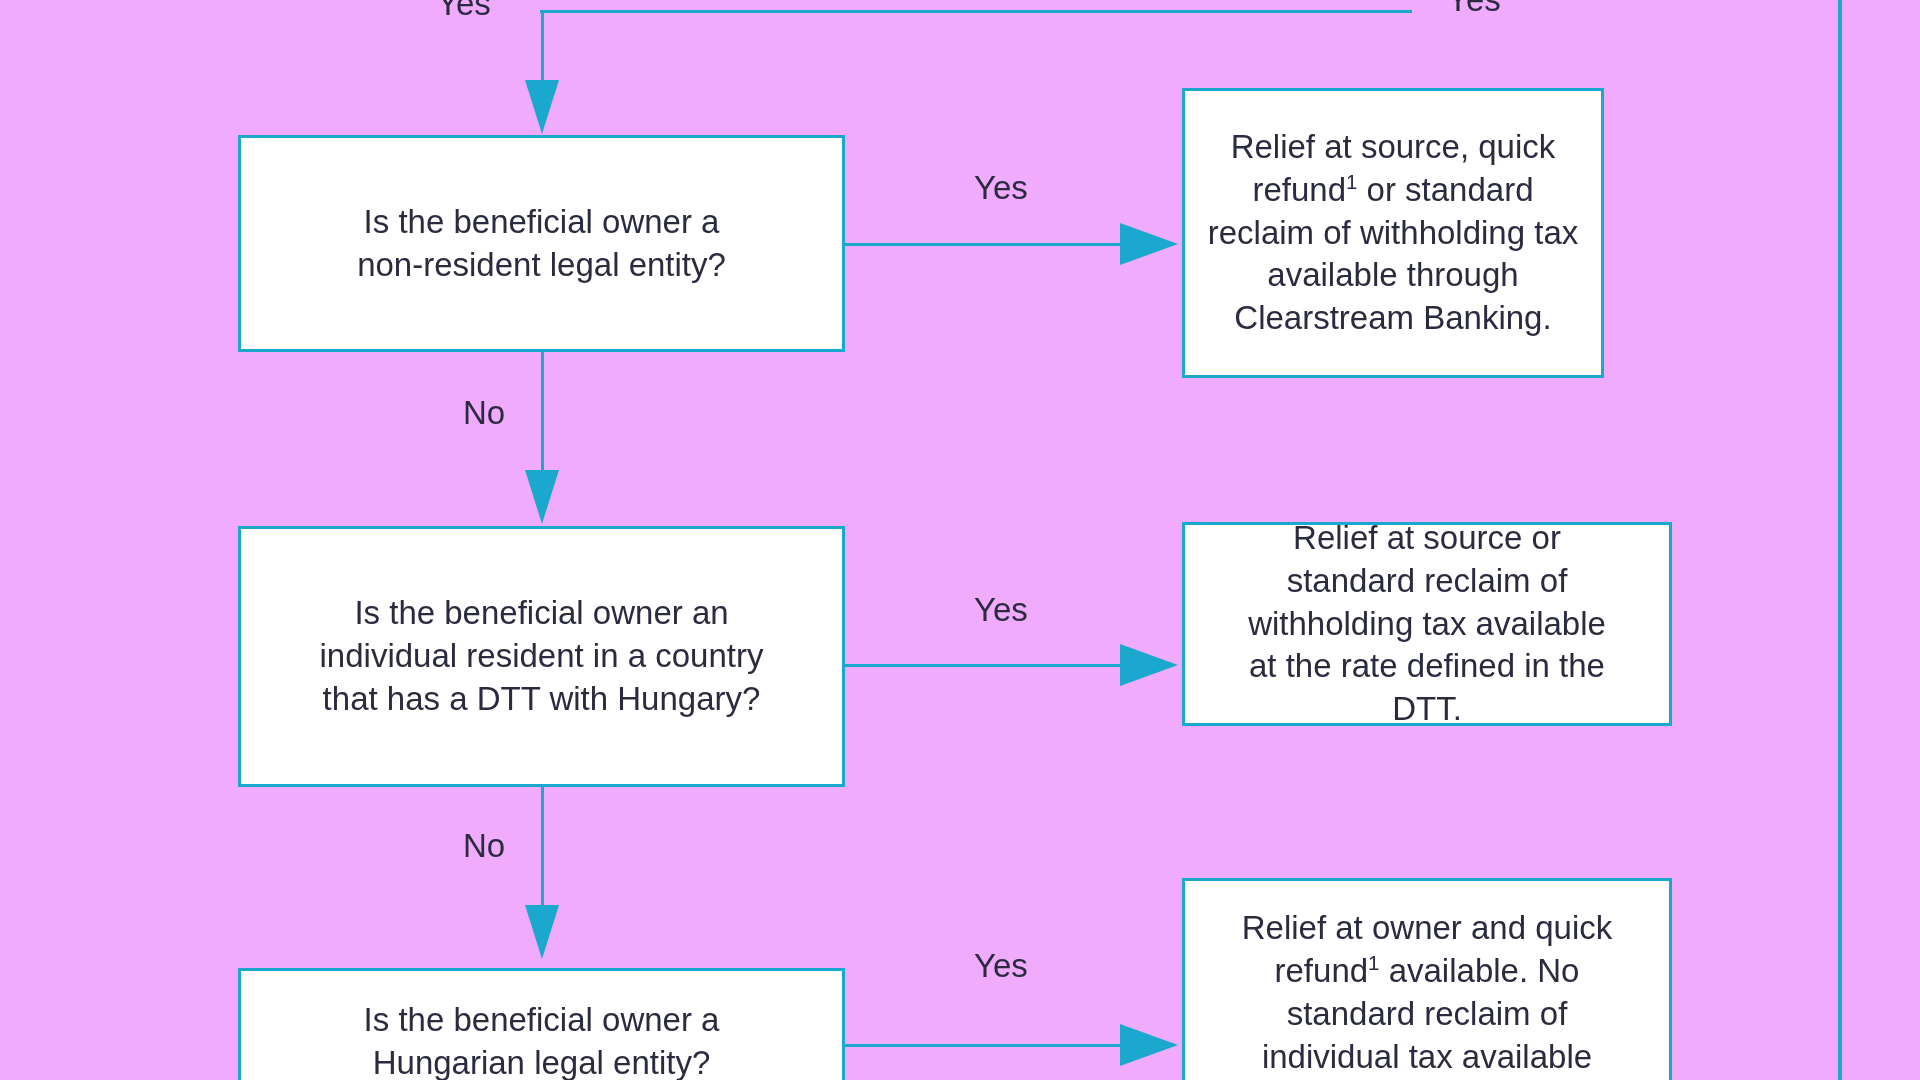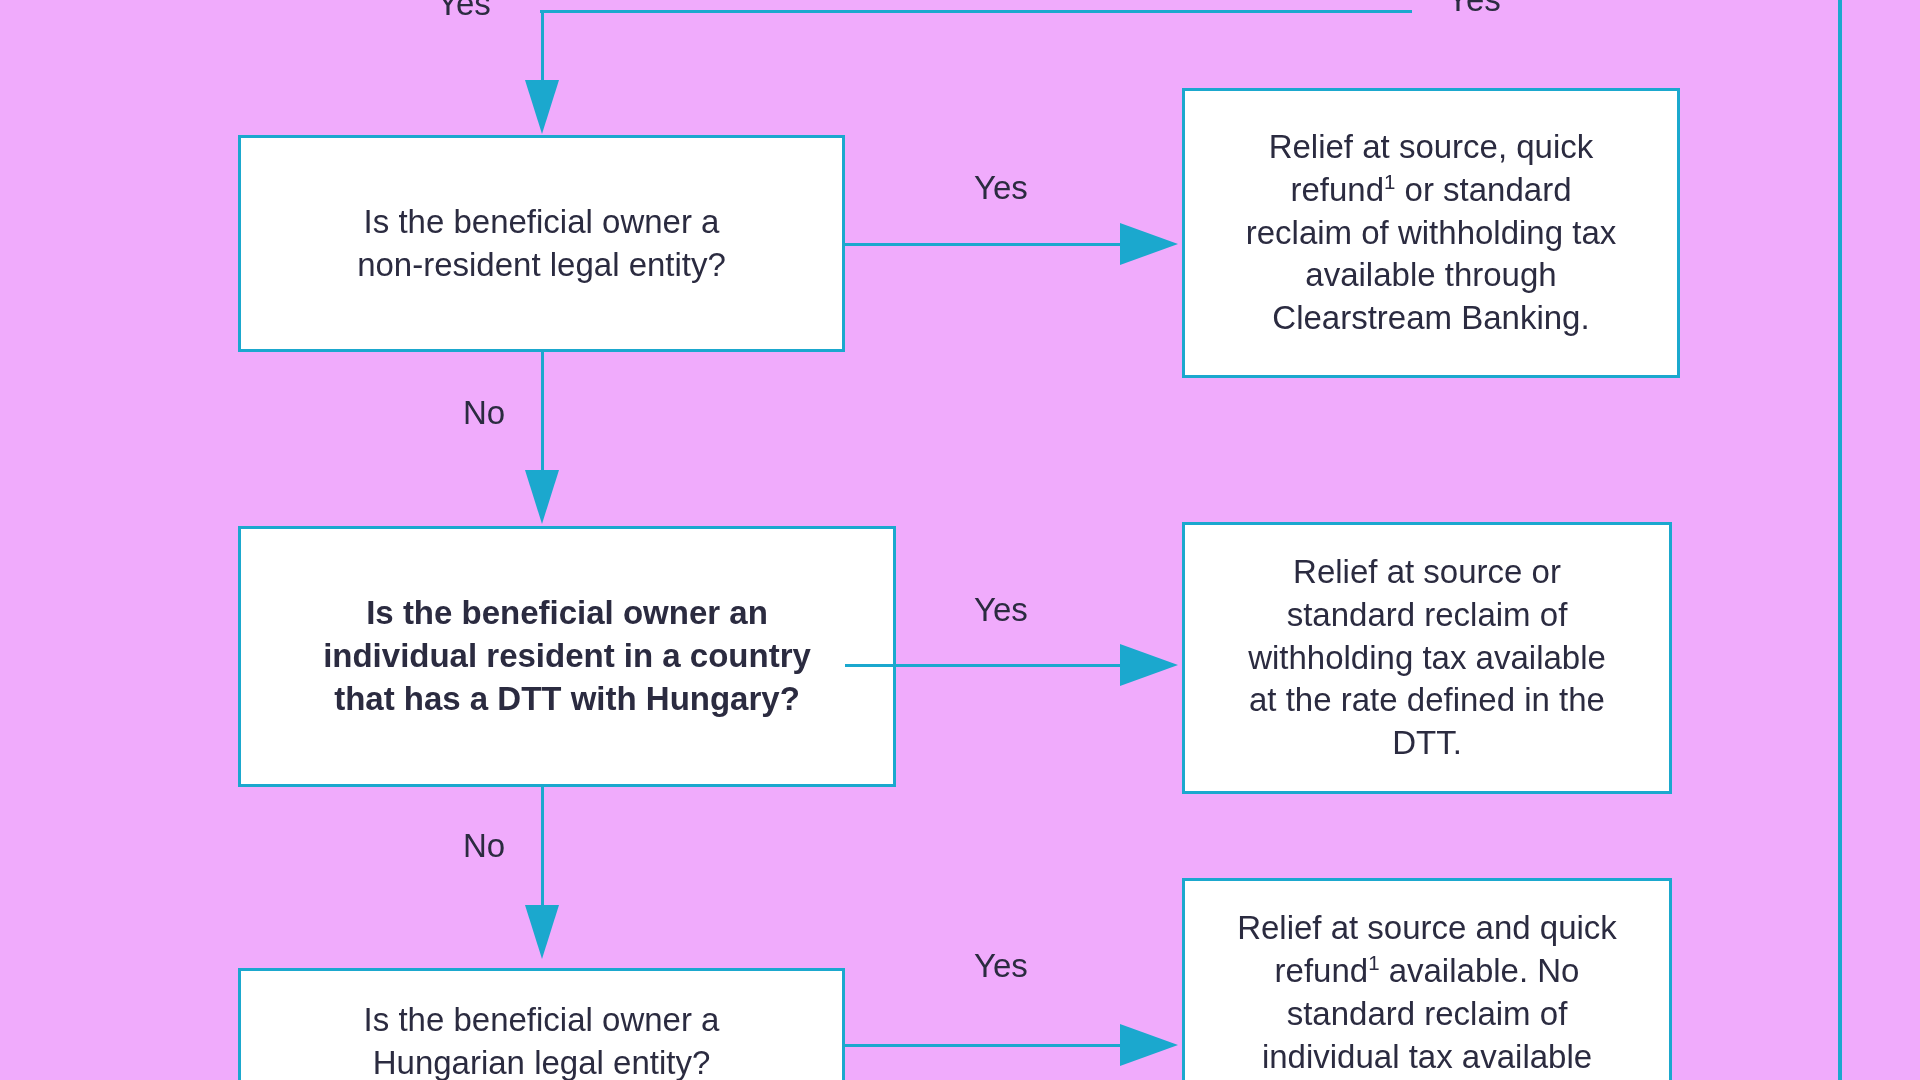--- a/index.html
+++ b/index.html
@@ -106,43 +106,43 @@
 
   <div class="box" style="left:238px; top:135px; width:607px; height:217px;">
     <div class="box-text">Is the beneficial owner a
 non-resident legal entity?</div>
   </div>
 
   <div class="edge-label" style="left:974px; top:170px;">Yes</div>
   <div class="hline" style="left:845px; top:243px; width:288px;"></div>
   <div class="arrow-right" style="left:1120px; top:223px;"></div>
 
-  <div class="box" style="left:1182px; top:88px; width:498px; height:290px;">
+  <div class="box" style="left:1182px; top:88px; width:422px; height:290px;">
     <div class="box-text"><span>Relief at source, quick
 refund</span><span class="sup">1</span><span> or standard
 reclaim of withholding tax
 available through
 Clearstream Banking.</span></div>
   </div>
 
   <div class="vline" style="left:541px; top:352px; height:126px;"></div>
   <div class="arrow-down" style="left:525px; top:470px;"></div>
   <div class="edge-label" style="left:463px; top:395px;">No</div>
 
-  <div class="box" style="left:238px; top:526px; width:658px; height:261px;font-weight:bold;">
+  <div class="box" style="left:238px; top:526px; width:607px; height:261px;">
     <div class="box-text">Is the beneficial owner an
 individual resident in a country
 that has a DTT with Hungary?</div>
   </div>
 
   <div class="edge-label" style="left:974px; top:592px;">Yes</div>
   <div class="hline" style="left:845px; top:664px; width:288px;"></div>
   <div class="arrow-right" style="left:1120px; top:644px;"></div>
 
-  <div class="box" style="left:1182px; top:522px; width:490px; height:272px;">
+  <div class="box" style="left:1182px; top:522px; width:490px; height:204px;">
     <div class="box-text">Relief at source or
 standard reclaim of
 withholding tax available
 at the rate defined in the
 DTT.</div>
   </div>
 
   <div class="vline" style="left:541px; top:787px; height:128px;"></div>
   <div class="arrow-down" style="left:525px; top:905px;"></div>
   <div class="edge-label" style="left:463px; top:828px;">No</div>
@@ -150,21 +150,21 @@
   <div class="box" style="left:238px; top:968px; width:607px; height:200px; align-items:flex-start; padding-top:28px;">
     <div class="box-text">Is the beneficial owner a
 Hungarian legal entity?</div>
   </div>
 
   <div class="edge-label" style="left:974px; top:948px;">Yes</div>
   <div class="hline" style="left:845px; top:1044px; width:288px;"></div>
   <div class="arrow-right" style="left:1120px; top:1024px;"></div>
 
   <div class="box" style="left:1182px; top:878px; width:490px; height:250px; align-items:flex-start; padding-top:26px;">
-    <div class="box-text"><span>Relief at source and quick
+    <div class="box-text"><span>Relief at owner and quick
 refund</span><span class="sup">1</span><span> available. No
 standard reclaim of
 individual tax available</span></div>
   </div>
 
   <div id="page-rule" style="left:1838px;"></div>
 
 </div>
 
 </body></html>

